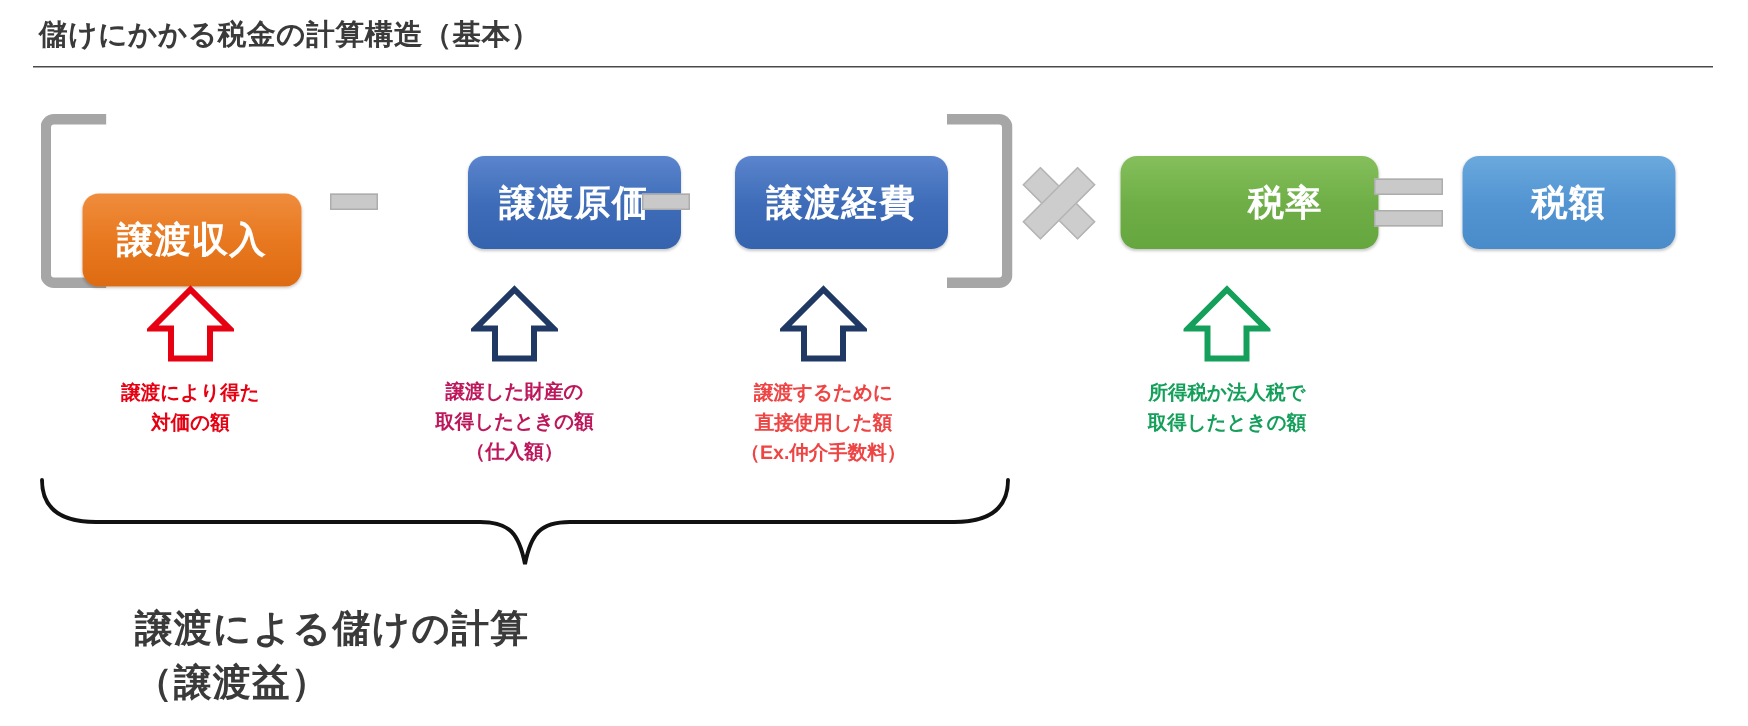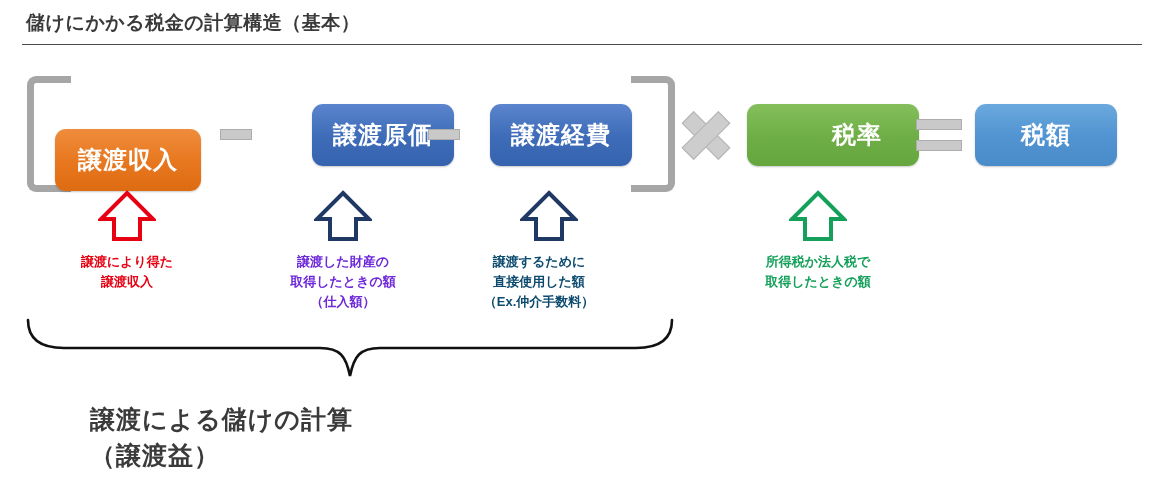--- a/index.html
+++ b/index.html
@@ -254,25 +254,25 @@
     </svg>
   </div>
 
   <div class="up-arrow" style="left:789px;">
     <svg viewBox="0 0 58 52" xmlns="http://www.w3.org/2000/svg">
       <polygon points="29,3 55,29 42,29 42,49 16,49 16,29 3,29" fill="#ffffff" stroke="#14a05a" stroke-width="4" stroke-linejoin="miter"></polygon>
     </svg>
   </div>
 
   <div class="caption" style="left:12px; color:#e60012;">譲渡により得た
-譲渡収入</div>
-  <div class="caption" style="left:228px; color:#6d28d9;">譲渡した財産の
+対価の額</div>
+  <div class="caption" style="left:228px; color:#be185d;font-family:Liberation Mono, monospace;">譲渡した財産の
 取得したときの額
 （仕入額）</div>
-  <div class="caption" style="left:424px; color:#0c4a6e;">譲渡するために
+  <div class="caption" style="left:434px; color:#ef4444;">譲渡するために
 直接使用した額
 （Ex.仲介手数料）</div>
   <div class="caption" style="left:703px; color:#14a05a;">所得税か法人税で
 取得したときの額</div>
 
   <div class="brace">
     <svg viewBox="0 0 652 62" xmlns="http://www.w3.org/2000/svg">
       <path d="M4,2 C4,22 18,30 40,30 L296,30 C316,30 322,38 326,58
                C330,38 336,30 356,30 L612,30 C634,30 648,22 648,2" fill="none" stroke="#111111" stroke-width="2.6" stroke-linecap="round"></path>
     </svg>

